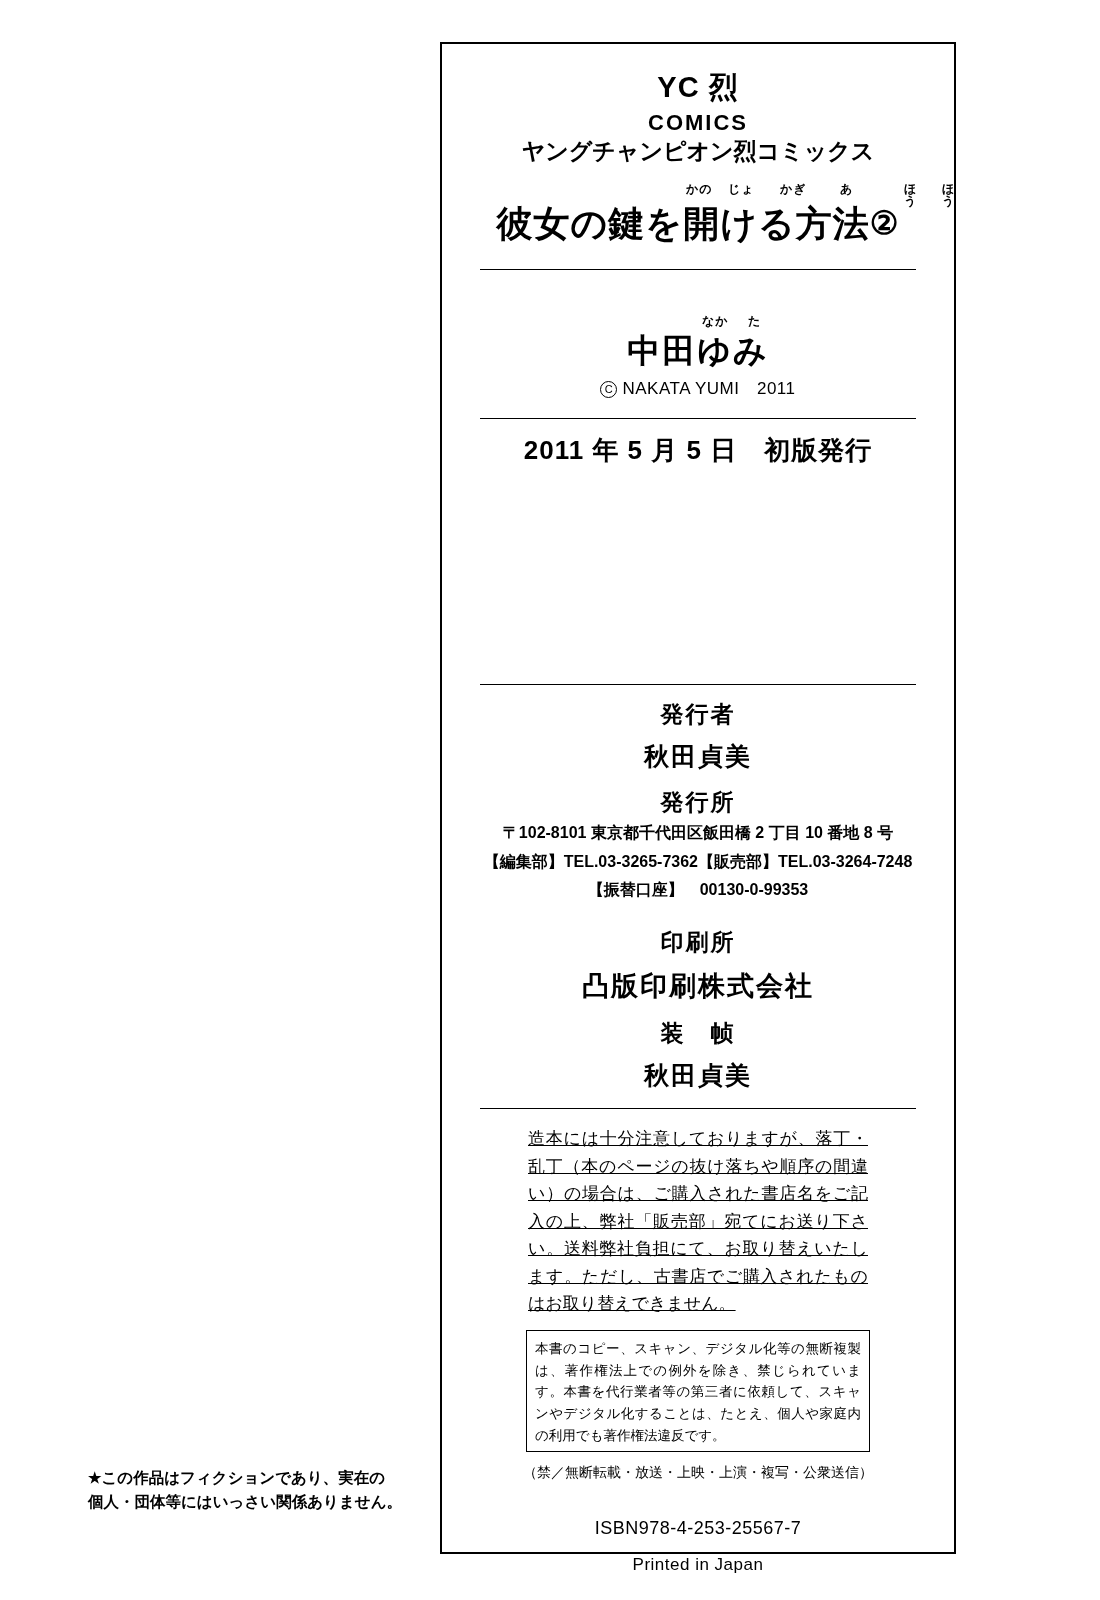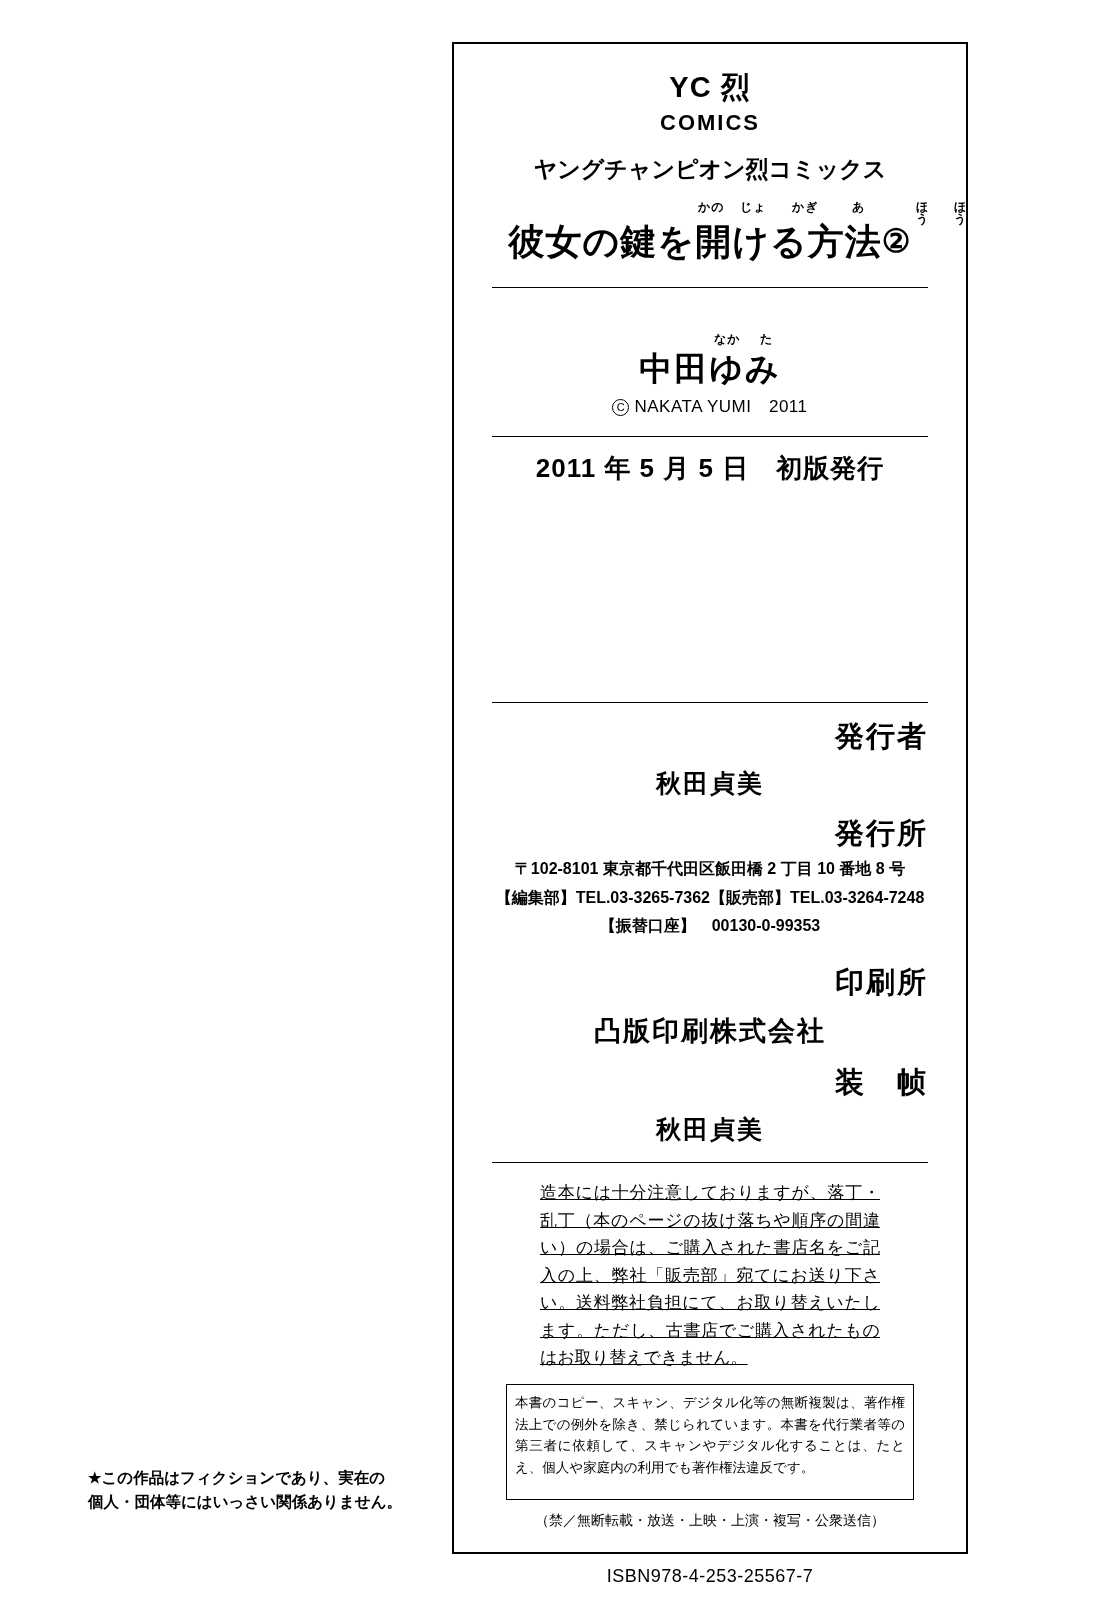--- a/index.html
+++ b/index.html
@@ -12,21 +12,21 @@
     height: 1600px;
     position: relative;
     font-family: "Liberation Sans", sans-serif;
     color: #000000;
     overflow: hidden;
   }
 
   
   .colophon {
     position: absolute;
-    left: 452px;
+    left: 440px;
     top: 42px;
     width: 516px;
     height: 1512px;
     border: 2px solid #000;
     box-sizing: border-box;
     background: #fff;
   }
   .inner {
     position: absolute;
     left: 0;
@@ -45,21 +45,21 @@
     letter-spacing: 1px;
     line-height: 1.1;
   }
   .imprint-sub {
     margin-top: 6px;
     font-size: 22px;
     font-weight: bold;
     letter-spacing: 2px;
   }
   .imprint-series {
-    margin-top: 18px;
+    margin-top: 0;
     font-size: 23px;
     font-weight: bold;
     letter-spacing: 0px;
   }
 
   
   .title-block {
     margin-top: 16px;
     position: relative;
     height: 76px;
@@ -132,25 +132,24 @@
   .pubdate {
     margin-top: 14px;
     font-size: 26px;
     font-weight: bold;
     letter-spacing: 1px;
   }
 
   .gap-big { height: 206px; }
 
   .section-label {
-    font-size: 29px;
+    font-size: 23px;
     font-weight: bold;
     letter-spacing: 2px;
     margin-top: 14px;
-    text-align: right;
   }
   .section-value {
     font-size: 25px;
     font-weight: bold;
     letter-spacing: 2px;
     margin-top: 10px;
   }
   .section-value.big {
     font-size: 27px;
   }
@@ -170,24 +169,24 @@
     margin-right: auto;
     text-align: justify;
     font-size: 17px;
     line-height: 1.62;
     letter-spacing: 0px;
     text-decoration: underline;
   }
 
   .boxed-notice {
     margin: 12px auto 0 auto;
-    width: 408px;
+    width: 344px;
     border: 1.4px solid #000;
     box-sizing: border-box;
-    padding: 7px 8px 20px 8px;
+    padding: 7px 8px 4px 8px;
     text-align: justify;
     font-size: 13.5px;
     line-height: 1.62;
   }
   .prohibit-line {
     margin-top: 12px;
     font-size: 14px;
     letter-spacing: 0px;
   }
   .isbn {

